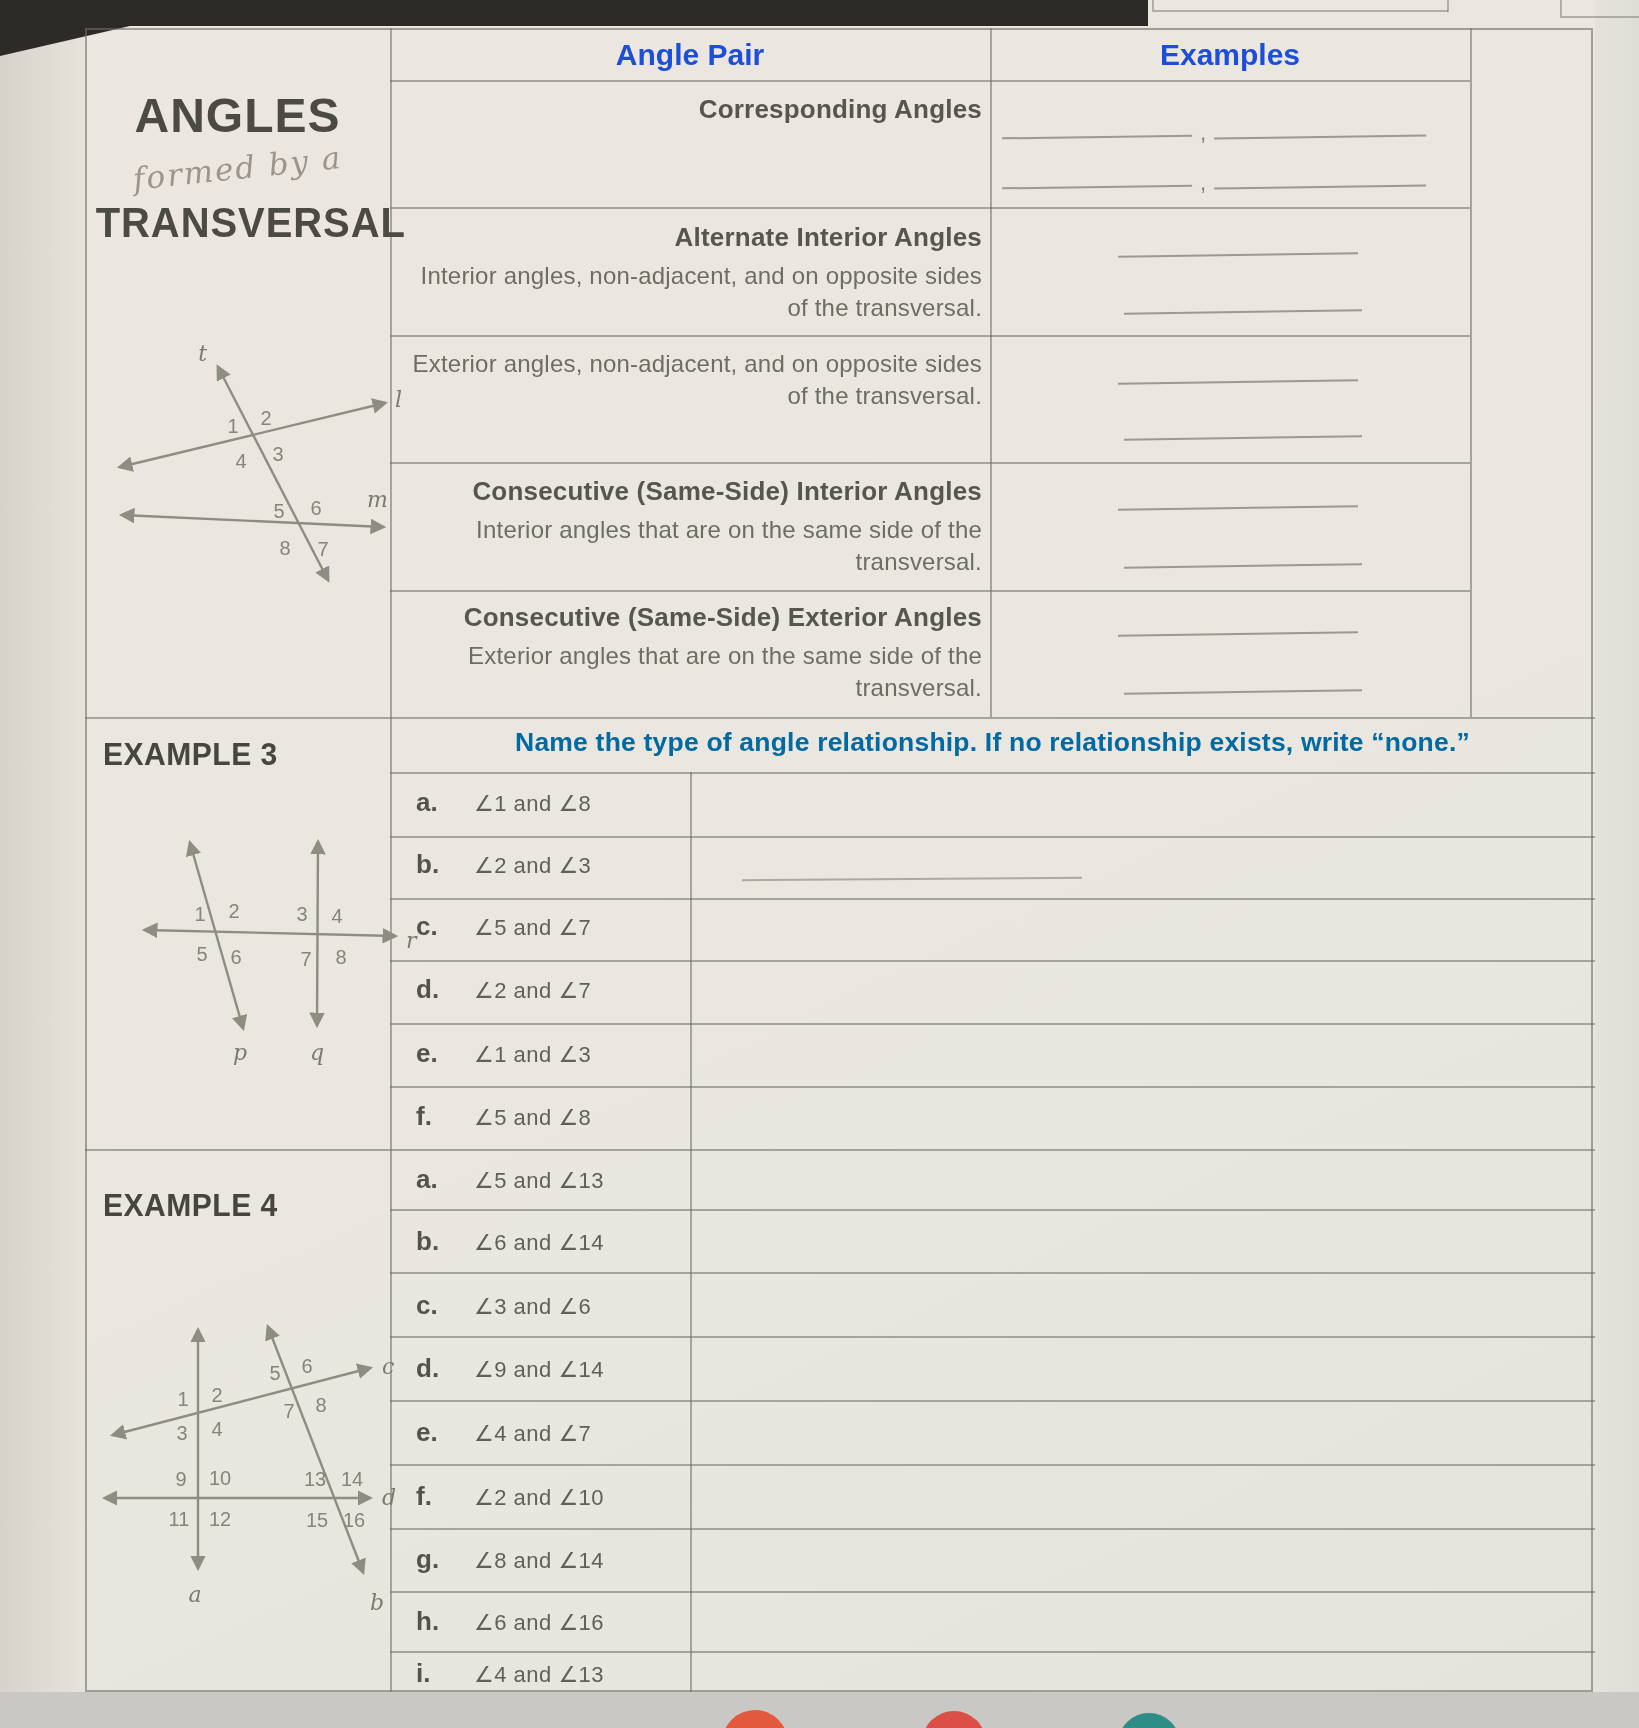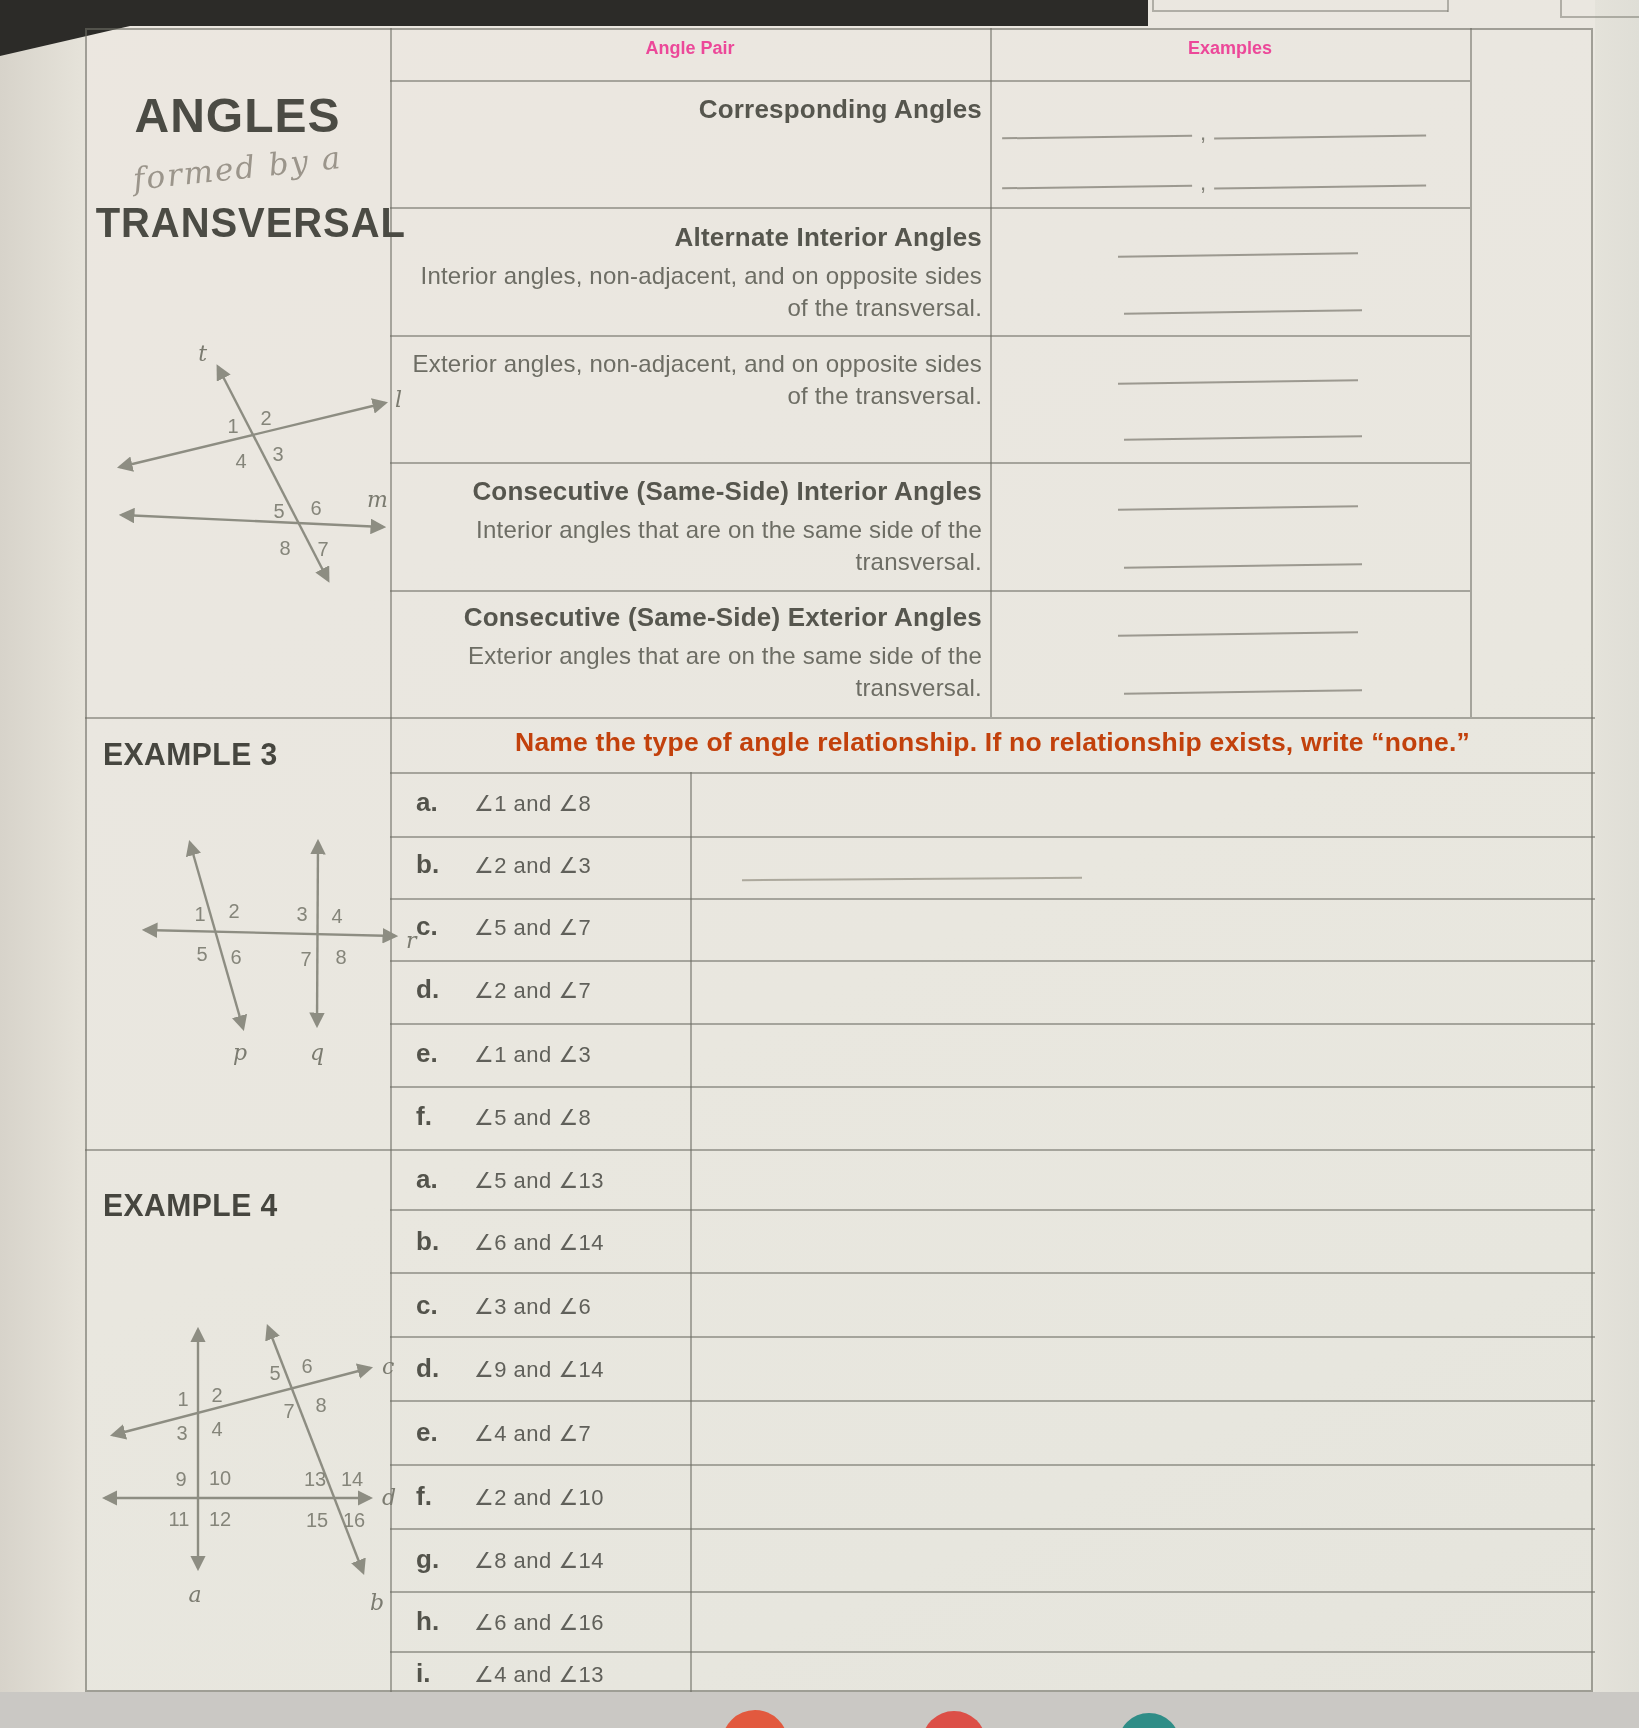--- a/index.html
+++ b/index.html
@@ -25,32 +25,32 @@
   .cutline{position:absolute;background:rgba(118,118,108,.5);}
   
   #bottombar{position:absolute;left:0;top:1692px;width:1639px;height:36px;background:#cac8c4;overflow:hidden;}
   .dot{position:absolute;border-radius:50%;}
   
   .title-big{position:absolute;left:85px;width:305px;text-align:center;font-weight:bold;color:#4b4b44;
     letter-spacing:1px;}
   #title-script{position:absolute;left:85px;width:305px;text-align:center;
     font-family:"DejaVu Serif",serif;font-style:italic;font-size:31px;color:#9b958b;
     transform:rotate(-6deg);letter-spacing:2px;}
-  .colhdr{position:absolute;text-align:center;font-weight:bold;font-size:18px;color:#ec4899;}
+  .colhdr{position:absolute;text-align:center;font-weight:bold;font-size:30px;color:#1d4ed8;}
   .defrow{position:absolute;left:404px;width:578px;text-align:right;}
   .term{font-weight:bold;font-size:26px;color:#56564e;margin-bottom:7px;letter-spacing:.2px;}
   .def{font-size:24px;line-height:1.33;color:#6d6d64;letter-spacing:.2px;}
   .blank{position:absolute;border-bottom:2px solid rgba(122,120,110,.7);transform:rotate(-.8deg);}
   .blankrow{position:absolute;display:flex;align-items:flex-end;gap:8px;}
   .blankrow .bl{display:inline-block;border-bottom:2px solid rgba(122,120,110,.7);height:16px;transform:rotate(-.8deg);}
   .blankrow .comma{font-size:22px;color:#84847a;line-height:10px;}
   .ex-label{position:absolute;left:103px;font-weight:bold;font-size:31px;color:#46463f;
     transform:scaleX(.97);transform-origin:left;letter-spacing:.5px;}
   #ex3-instr{position:absolute;left:390px;top:727px;width:1205px;text-align:center;
-    font-weight:bold;font-size:26.5px;color:#c2410c;letter-spacing:.2px;}
+    font-weight:bold;font-size:26.5px;color:#0369a1;letter-spacing:.2px;}
   .qrow{position:absolute;left:416px;display:flex;gap:24px;align-items:baseline;}
   .qletter{font-weight:bold;font-size:26px;color:#53534b;width:34px;}
   .qpair{font-size:22px;color:#60605a;letter-spacing:.5px;}
   .answer-line{position:absolute;border-bottom:2px solid rgba(140,135,122,.65);transform:rotate(-.4deg);}
   svg{position:absolute;overflow:visible;}
   svg text.ang{font-family:"Liberation Sans",sans-serif;font-size:20px;fill:#85857a;}
   svg text.llab{font-family:"DejaVu Serif",serif;font-style:italic;font-size:22px;fill:#7b7b70;}
 </style>
 </head>
 <body>

